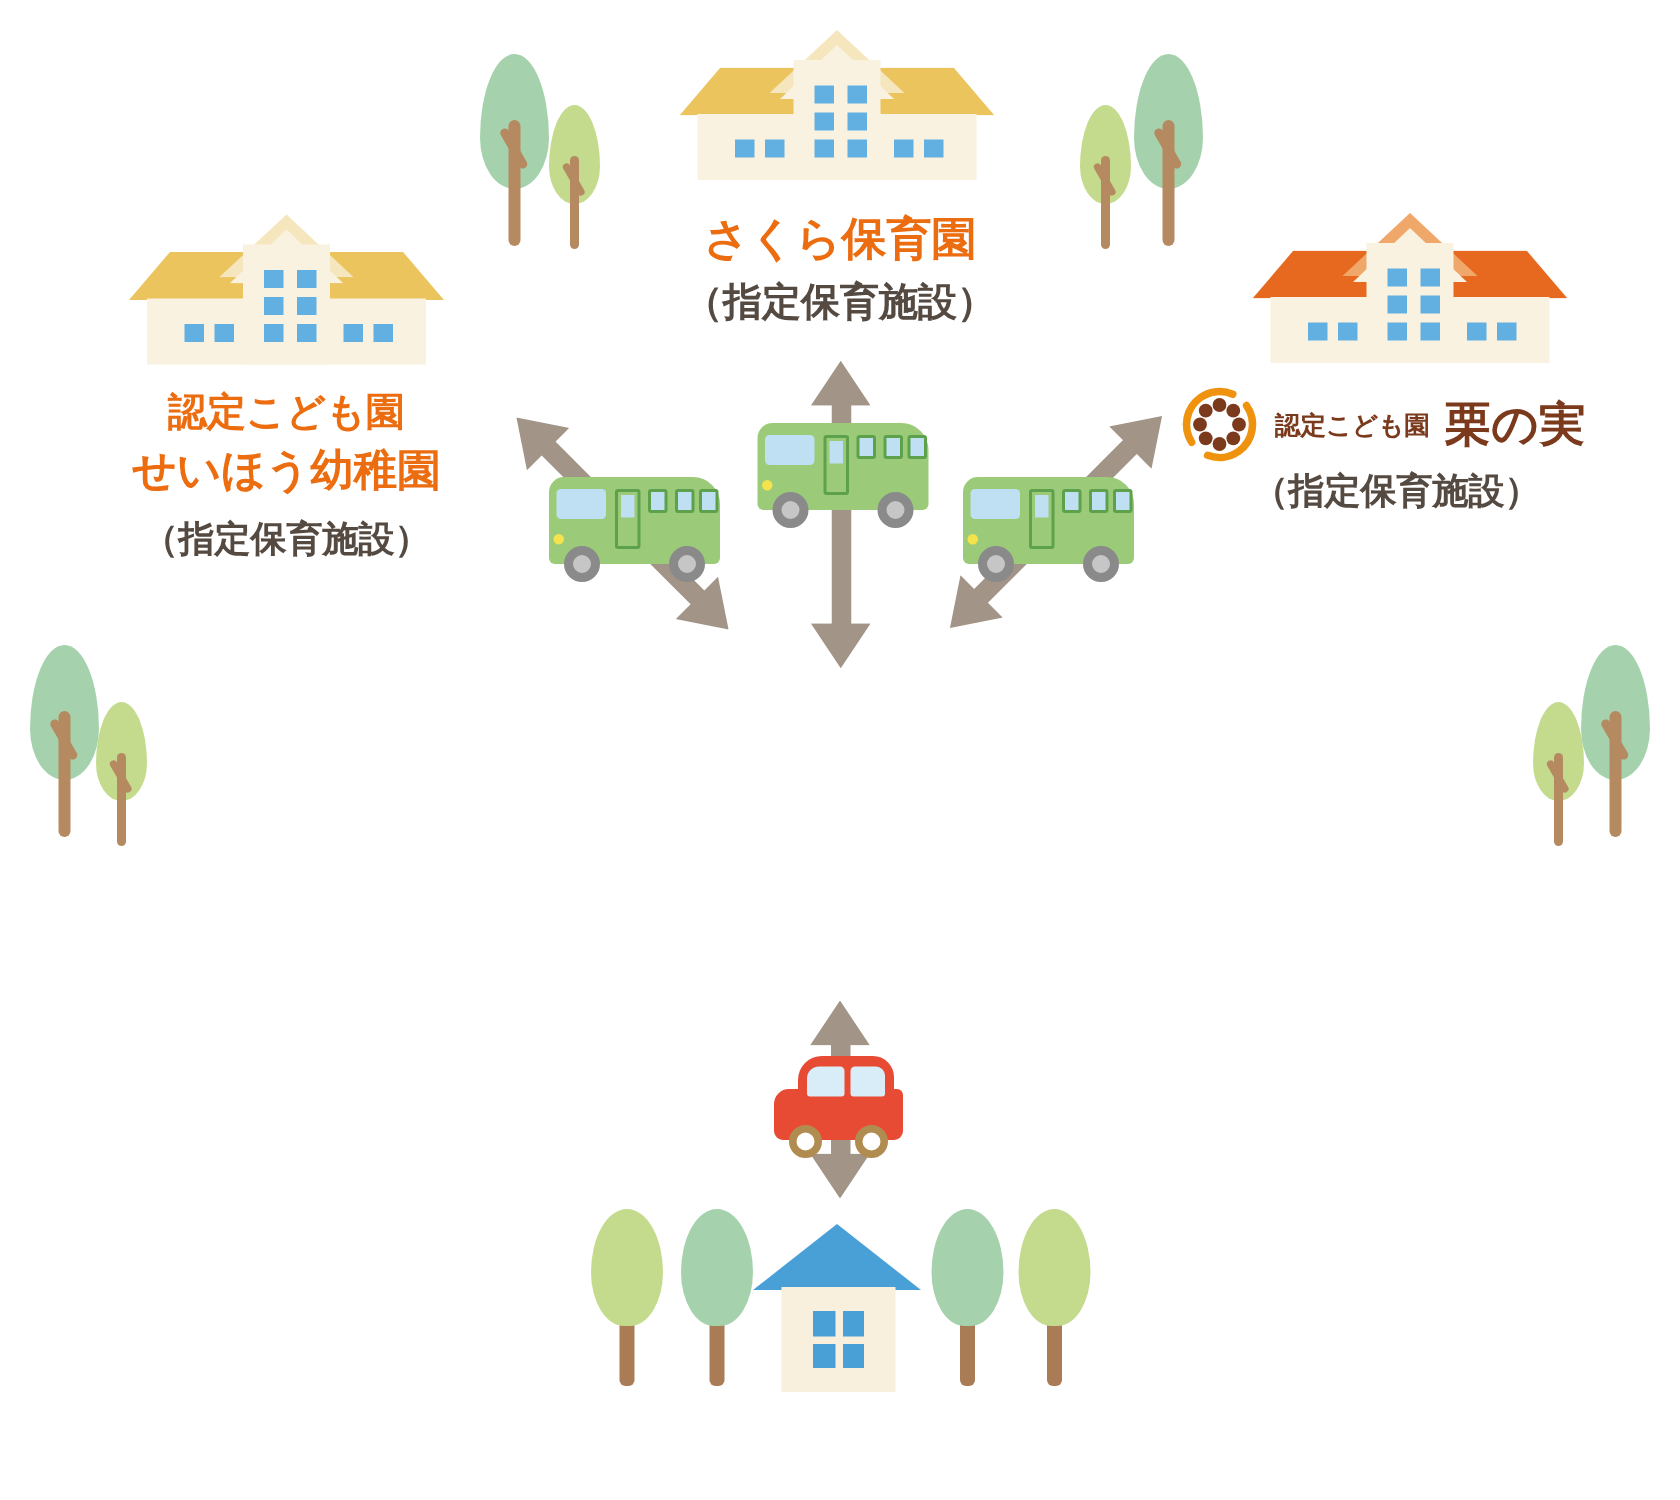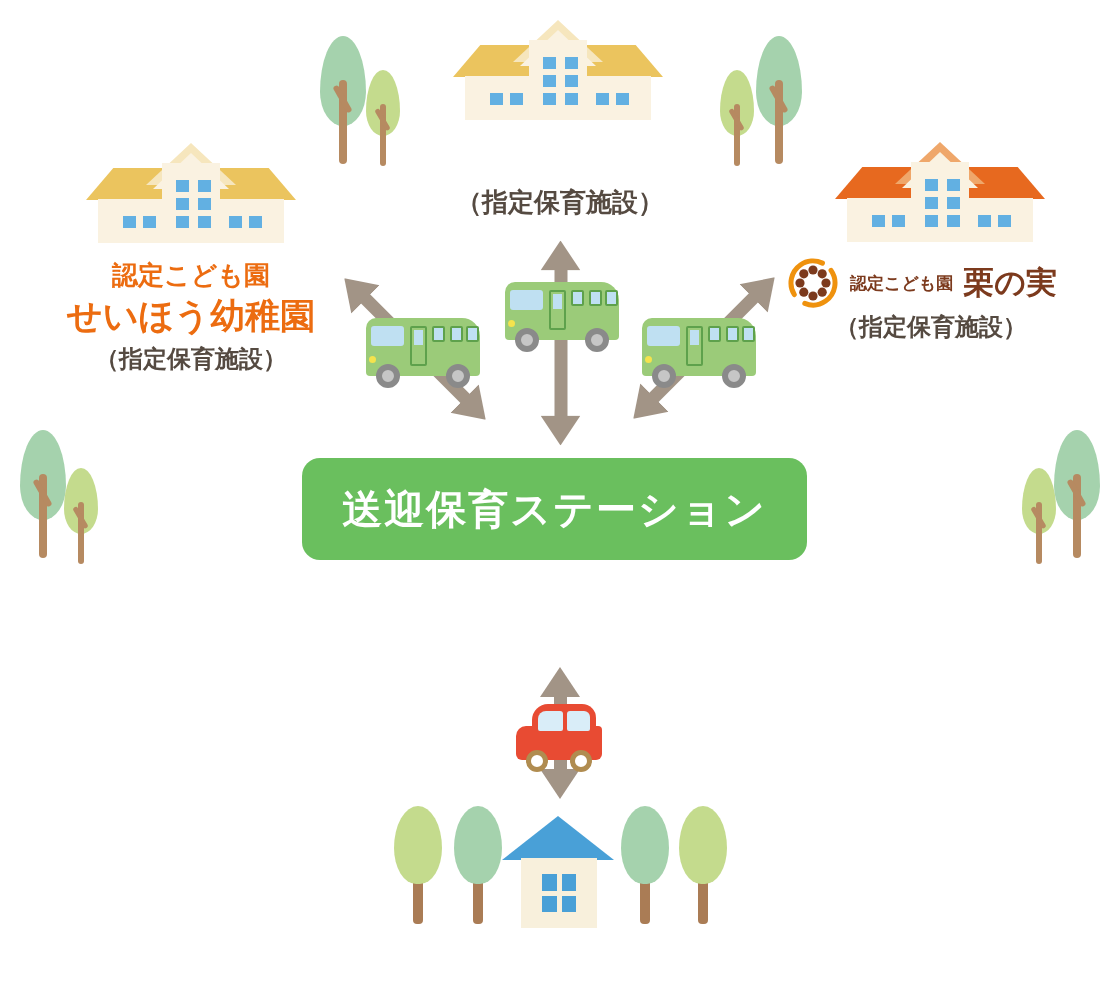--- a/index.html
+++ b/index.html
@@ -114,41 +114,42 @@
     <div class="b-win" style="left:112px;top:37px"></div>
     <div class="b-win" style="left:90px;top:55px"></div>
     <div class="b-win" style="left:112px;top:55px"></div>
     <div class="b-win" style="left:90px;top:73px"></div>
     <div class="b-win" style="left:112px;top:73px"></div>
     <div class="b-win" style="left:37px;top:73px"></div>
     <div class="b-win" style="left:57px;top:73px"></div>
     <div class="b-win" style="left:143px;top:73px"></div>
     <div class="b-win" style="left:163px;top:73px"></div>
   </div>
+  <div class="label orange-name" style="left:300px;top:141px;width:520px;font-size:30px">さくら保育園</div>
   <div class="label caption" style="left:300px;top:186px;width:520px;font-size:26px">（指定保育施設）</div>
 
   <div class="building yellow" style="left:86px;top:143px">
     <div class="b-roof"></div>
     <div class="b-gable-outer"></div>
     <div class="b-gable-inner"></div>
     <div class="b-tower"></div>
     <div class="b-body"></div>
     <div class="b-win" style="left:90px;top:37px"></div>
     <div class="b-win" style="left:112px;top:37px"></div>
     <div class="b-win" style="left:90px;top:55px"></div>
     <div class="b-win" style="left:112px;top:55px"></div>
     <div class="b-win" style="left:90px;top:73px"></div>
     <div class="b-win" style="left:112px;top:73px"></div>
     <div class="b-win" style="left:37px;top:73px"></div>
     <div class="b-win" style="left:57px;top:73px"></div>
     <div class="b-win" style="left:143px;top:73px"></div>
     <div class="b-win" style="left:163px;top:73px"></div>
   </div>
   <div class="label orange-name" style="left:36px;top:259px;width:310px;font-size:26px">認定こども園</div>
-  <div class="label orange-name" style="left:36px;top:295px;width:310px;font-size:35px">せいほう幼稚園</div>
+  <div class="label orange-name" style="left:36px;top:295px;width:310px;font-size:29px">せいほう幼稚園</div>
   <div class="label caption" style="left:36px;top:344px;width:310px;font-size:24px">（指定保育施設）</div>
 
   <div class="building orange" style="left:835px;top:142px">
     <div class="b-roof"></div>
     <div class="b-gable-outer"></div>
     <div class="b-gable-inner"></div>
     <div class="b-tower"></div>
     <div class="b-body"></div>
     <div class="b-win" style="left:90px;top:37px"></div>
     <div class="b-win" style="left:112px;top:37px"></div>
@@ -276,23 +277,20 @@
         <div class="pane"></div>
       </div>
     <div class="swin" style="left:66px"></div>
       <div class="swin" style="left:84px"></div>
       <div class="swin" style="left:100px"></div>
     <div class="wheel" style="left:10px"></div>
       <div class="wheel" style="left:80px"></div>
     <div class="light"></div>
   </div>
 
-  <div class="station-box">
-    <span>送迎保育ステーション</span>
-  </div>
 
   <div class="car" style="left:516px;top:704px">
     <div class="cabin"></div>
       <div class="cbody"></div>
     <div class="win-f"></div>
       <div class="win-r"></div>
     <div class="wheel" style="left:10px"></div>
       <div class="wheel" style="left:54px"></div>
   </div>
 

